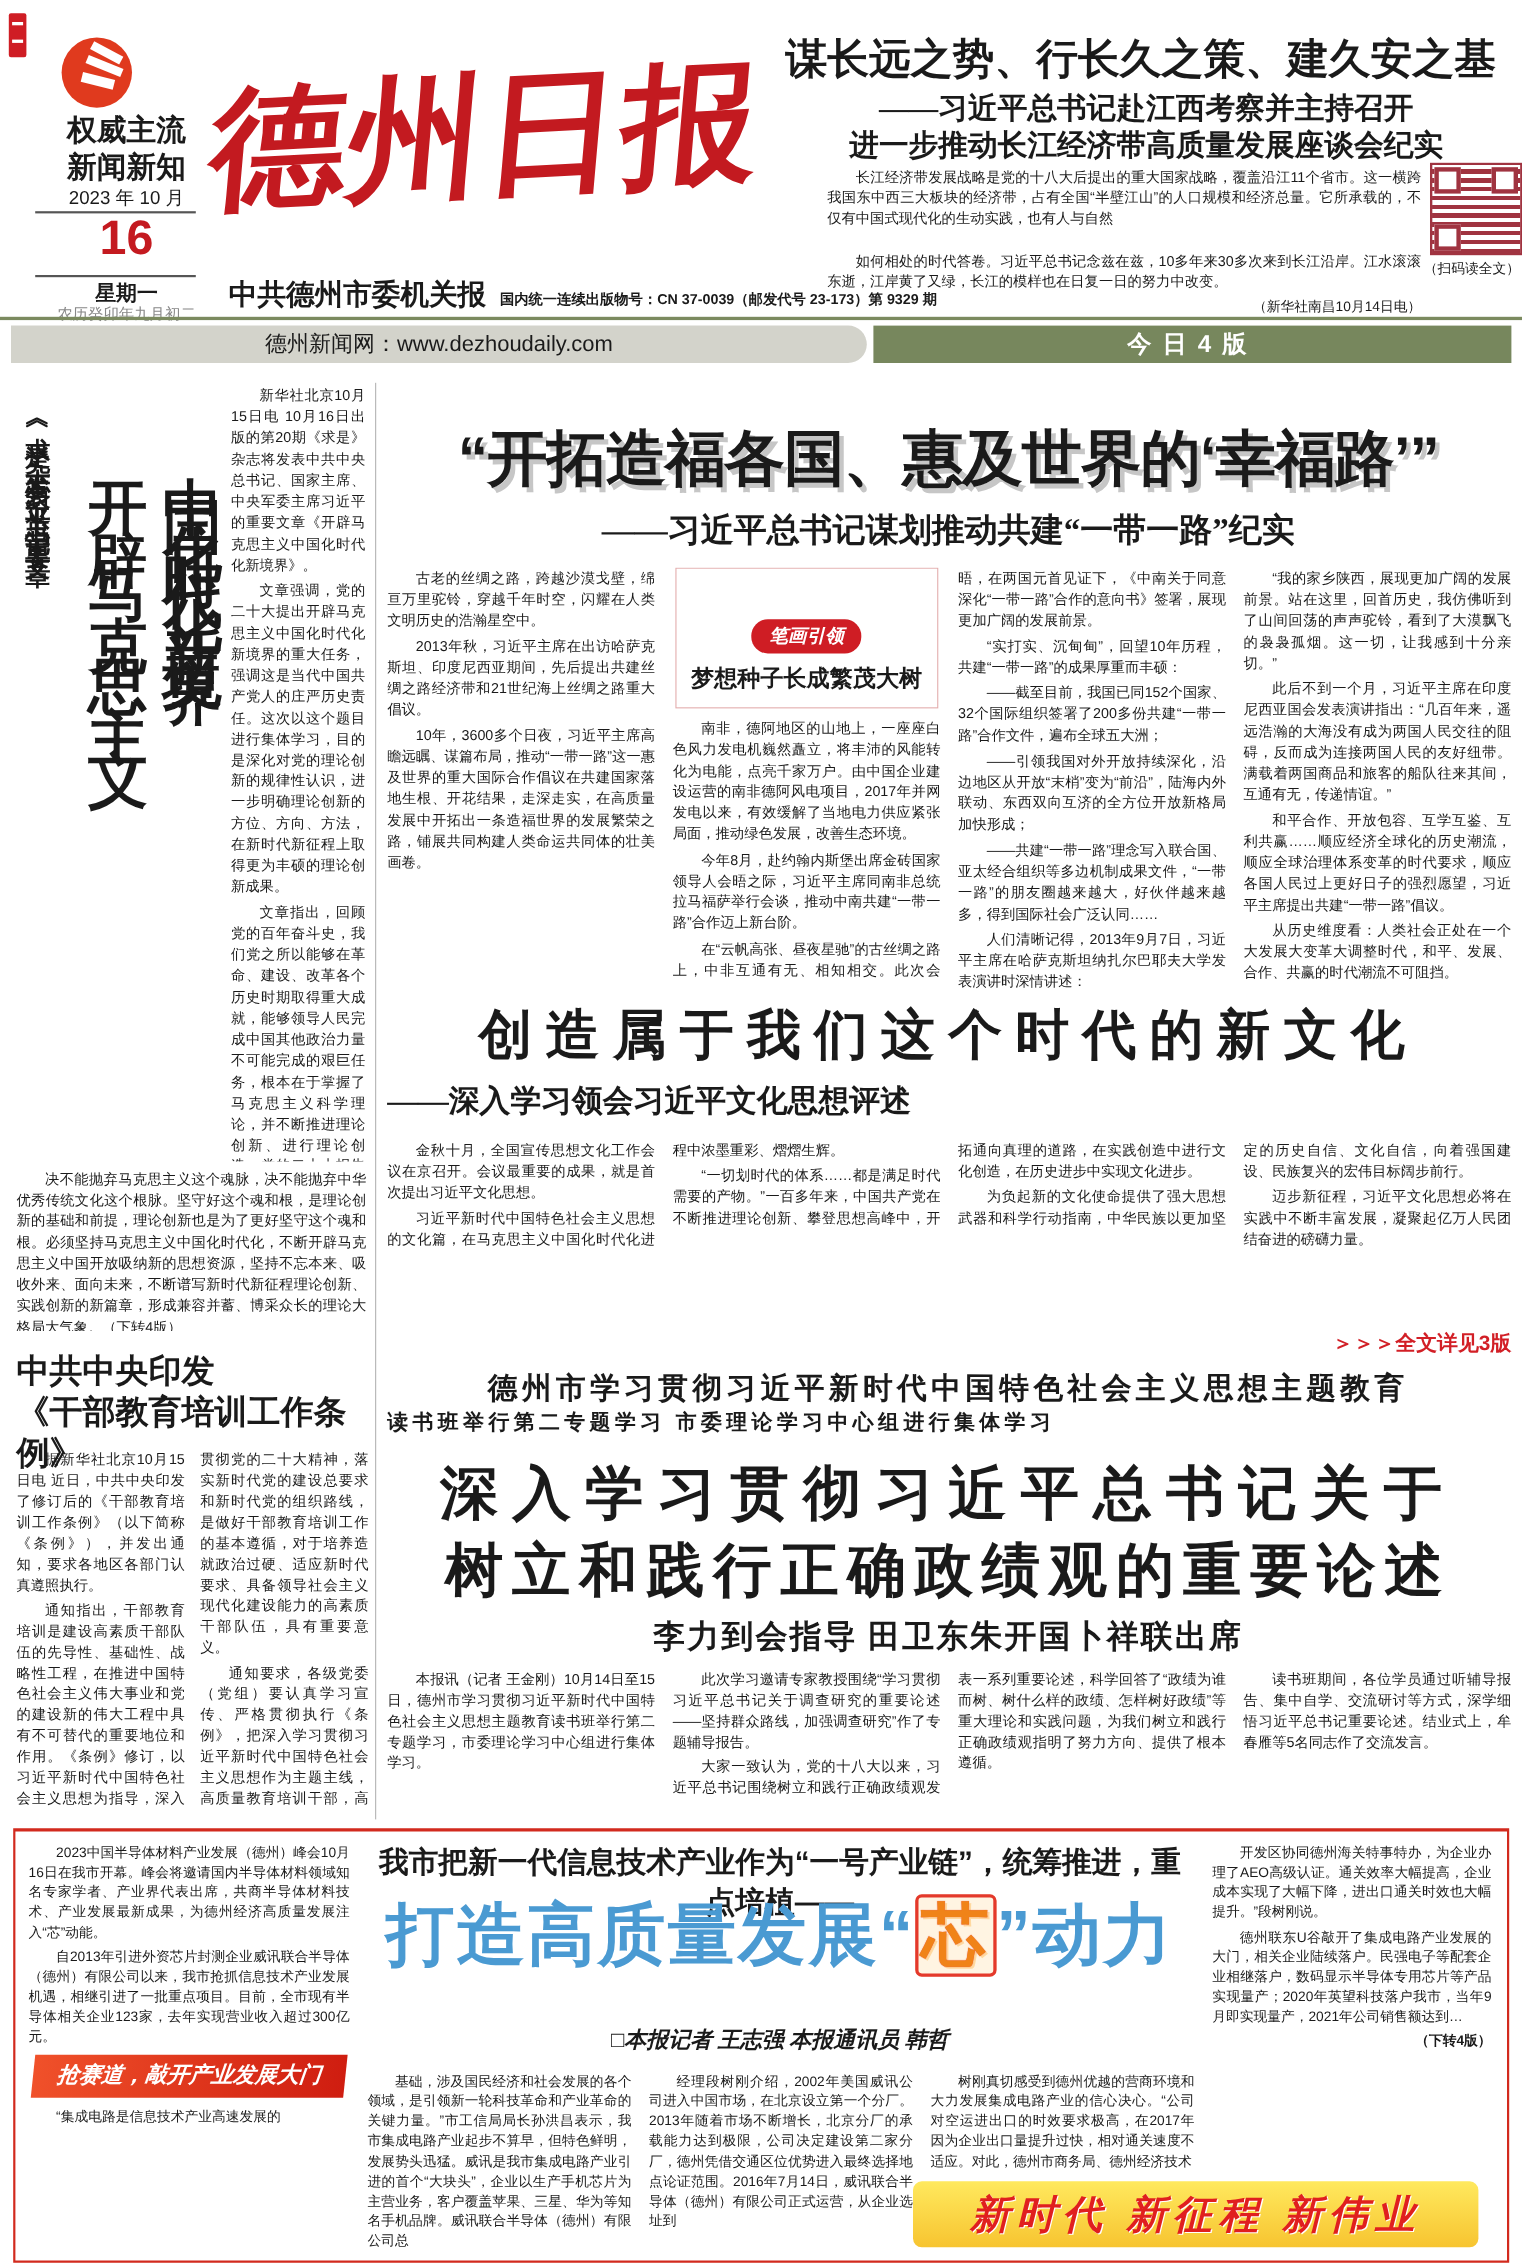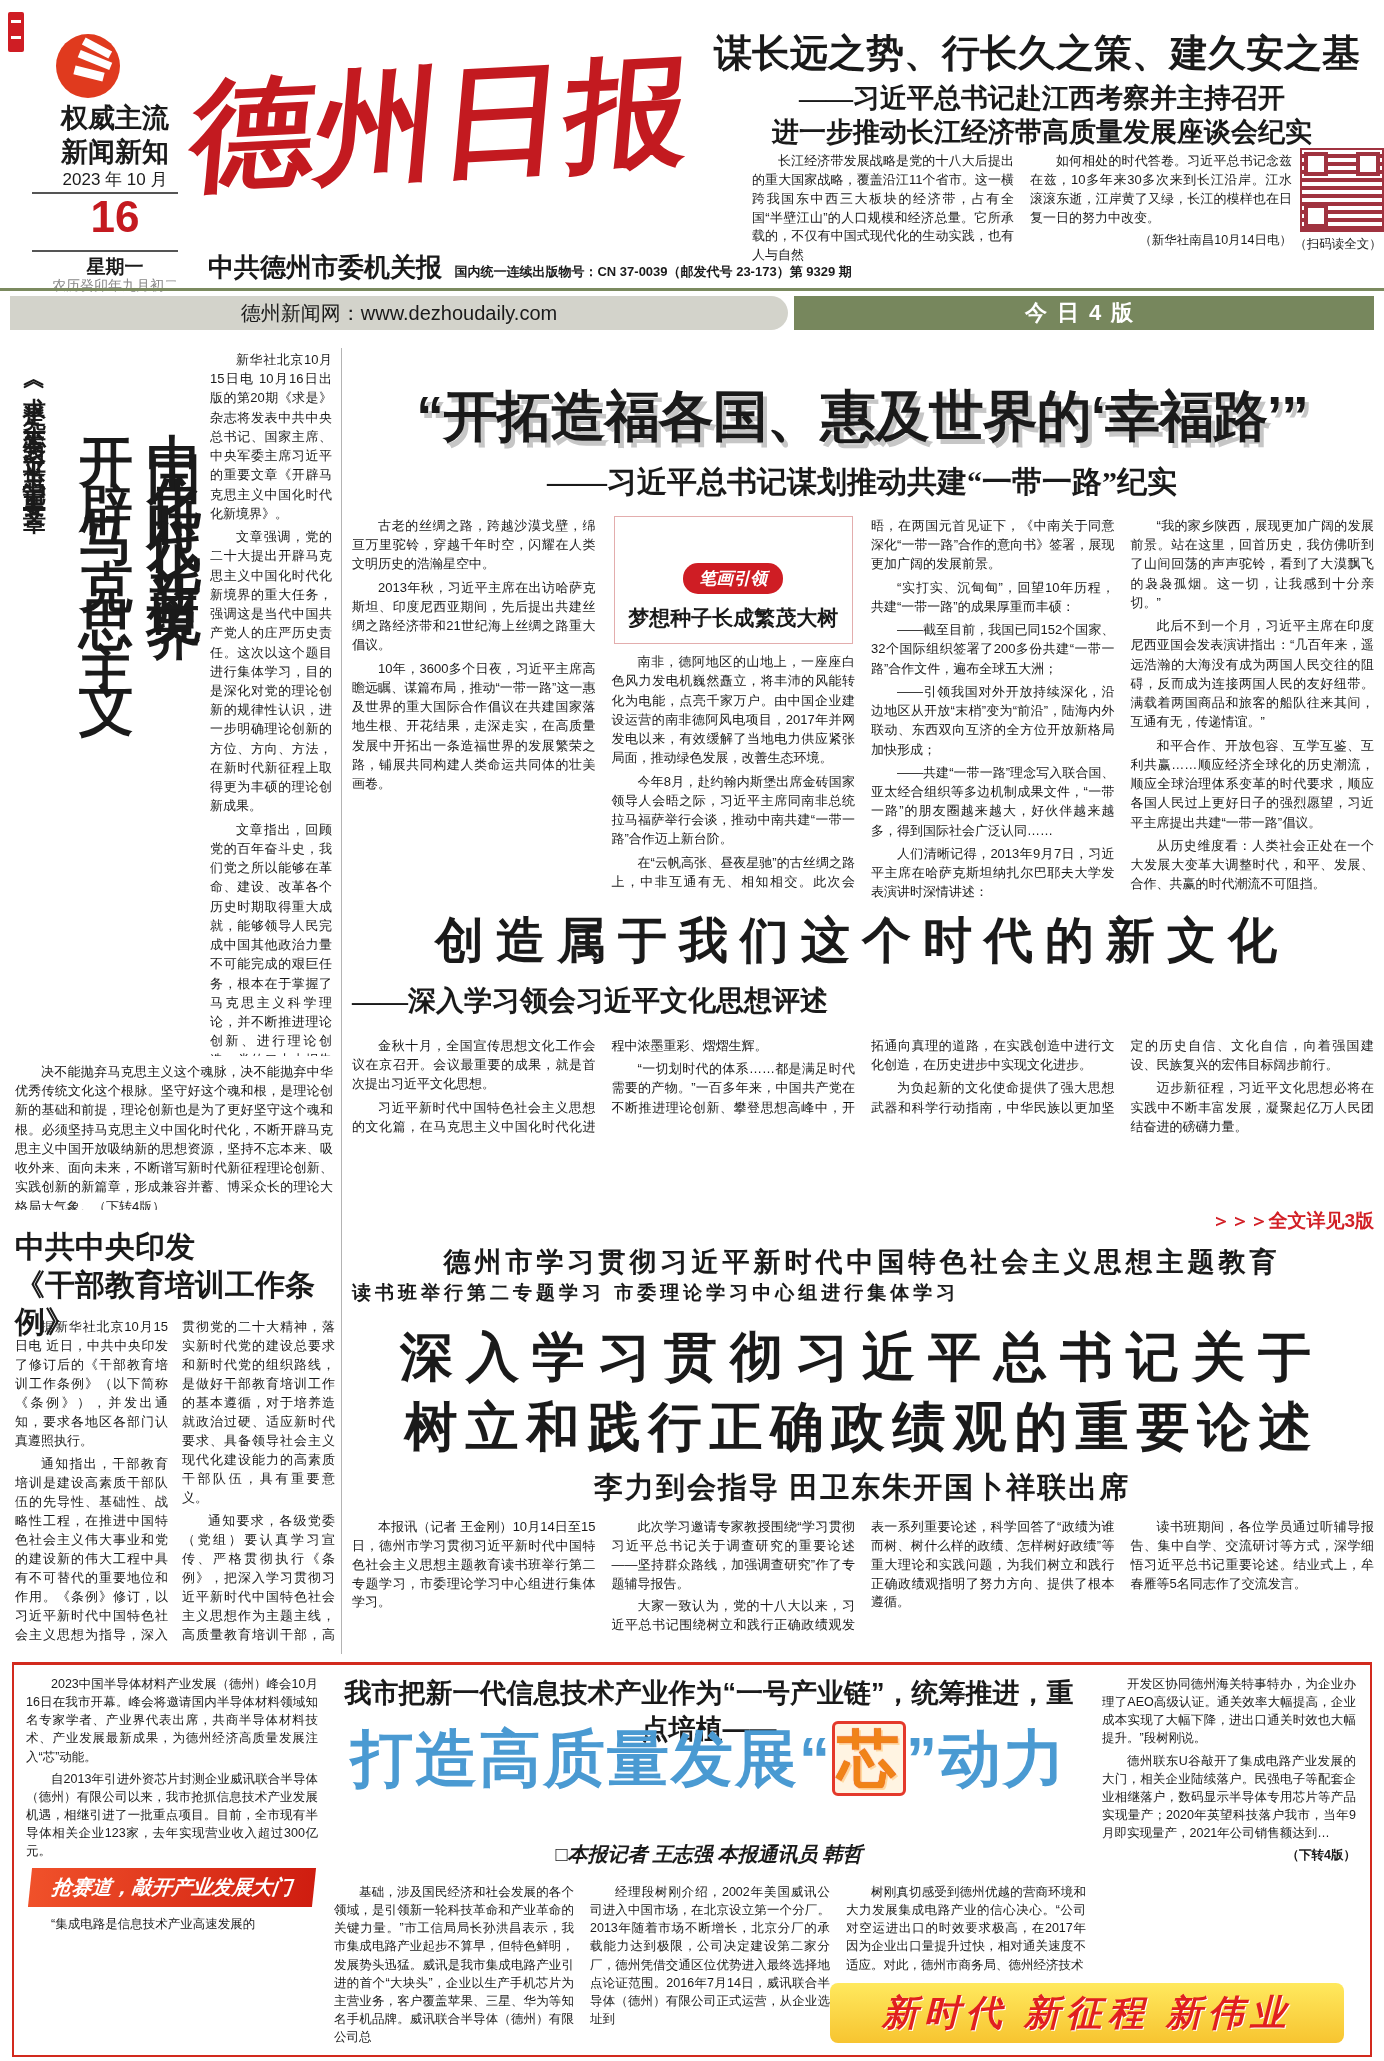--- a/index.html
+++ b/index.html
@@ -24,21 +24,21 @@
                font-family:"DejaVu Serif",serif;font-weight:bold;font-size:122px;line-height:200px;
                text-align:center;transform:skewX(-8deg) rotate(-3deg);letter-spacing:2px;}
   .publine{left:208px;top:250px;white-space:nowrap;}
   .publine .org{font-weight:900;font-size:26px;}
   .publine .info{font-size:13px;font-weight:bold;margin-left:8px;}
 
   
   .tr-head{left:692px;top:28px;width:690px;text-align:center;font-size:38px;font-weight:900;letter-spacing:0px;}
   .tr-sub{left:700px;top:82px;width:684px;text-align:center;font-family:"Liberation Serif",serif;
           font-weight:bold;font-size:27px;line-height:1.25;}
-  .tr-cols{left:752px;top:152px;width:540px;display:flex;gap:16px;font-size:13px;line-height:1.45;}
+  .tr-cols{left:752px;top:152px;width:540px;display:flex;gap:16px;font-size:13px;line-height:1.45;flex-direction:column;}
   .tr-cols>div{flex:1;}
   .tr-credit{text-align:right;text-indent:0;font-size:12.5px;}
   .qr{left:1300px;top:148px;width:80px;height:80px;background:
       repeating-linear-gradient(0deg,#a03340 0 4px,#fff 4px 8px),
       repeating-linear-gradient(90deg,#a03340 0 4px,rgba(255,255,255,.55) 4px 8px);
       border:2px solid #a03340;}
   .qr .eye{position:absolute;width:16px;height:16px;border:4px solid #a03340;background:#fff;}
   .qr-cap{left:1288px;top:236px;width:100px;text-align:center;font-size:12.5px;}
 
   

